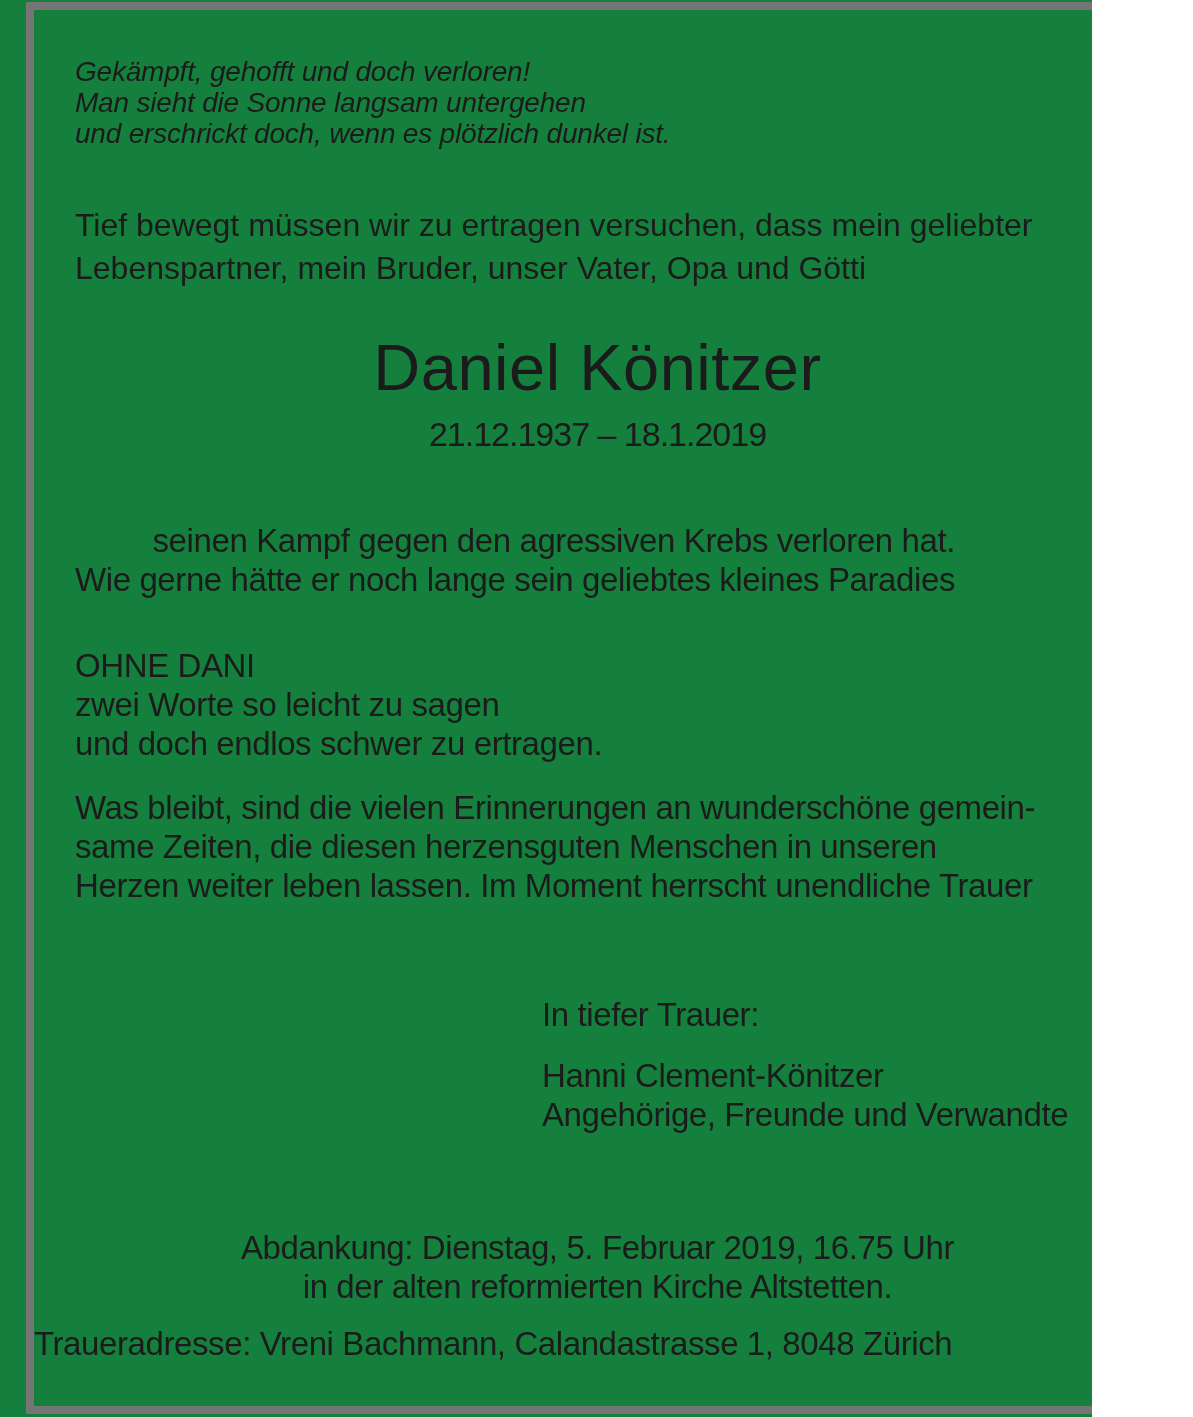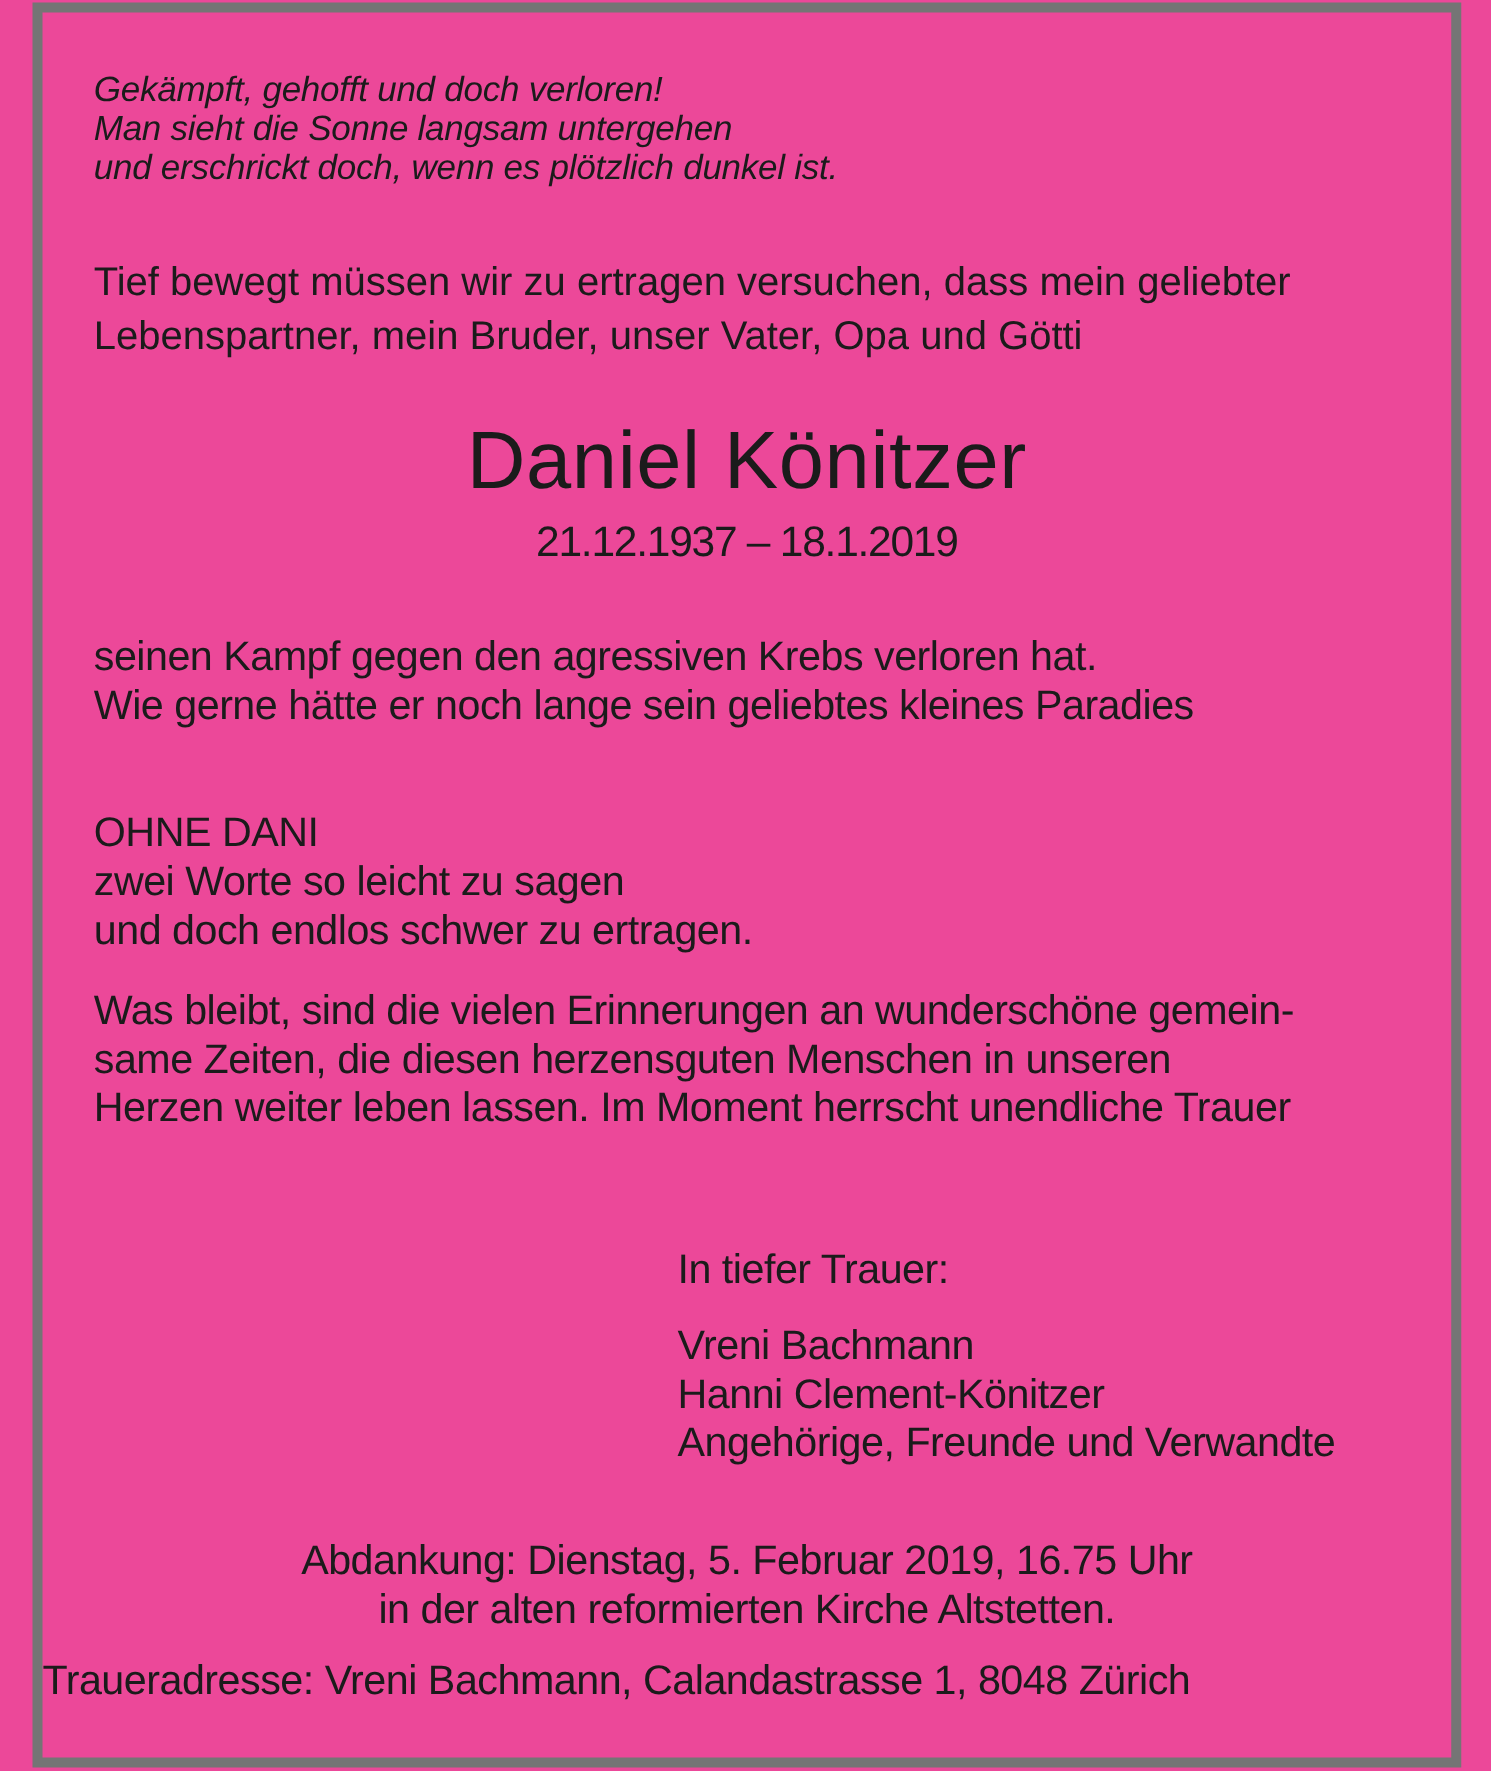--- a/index.html
+++ b/index.html
@@ -3,23 +3,23 @@
 <meta charset="utf-8">
 <title>Todesanzeige</title>
 <style>
   html, body {
     margin: 0;
     padding: 0;
     background: #ffffff;
   }
   .page {
     position: relative;
-    width: 1193px;
+    width: 1092px;
     height: 1417px;
-    background: #ec4899;
+    background: #15803d;
     overflow: hidden;
     font-family: "Liberation Sans", "DejaVu Sans", sans-serif;
     color: #1b1b1b;
   }
   .frame {
     position: absolute;
     left: 26px;
     top: 2px;
     width: 1143px;
     height: 1412px;
@@ -63,21 +63,21 @@
     font-size: 34px;
     line-height: 40px;
     letter-spacing: -1px;
   }
   .bodytext {
     font-size: 33px;
     line-height: 39px;
     letter-spacing: -0.4px;
     font-weight: 300;
   }
-  .para1 { left: 75px; top: 505px; }
+  .para1 { left: 75px; top: 521px; text-align: right; }
   .para2 { left: 75px; top: 646px; }
   .para3 { left: 75px; top: 788px; }
   .trauer-label { left: 542px; top: 995px; }
   .mourners { left: 542px; top: 1056px; }
   .service {
     left: 34px;
     top: 1228px;
     width: 1127px;
     text-align: center;
   }
@@ -123,21 +123,20 @@
 
   <div class="block bodytext para3">
     <div>Was bleibt, sind die vielen Erinnerungen an wunderschöne gemein-</div>
     <div>same Zeiten, die diesen herzensguten Menschen in unseren</div>
     <div>Herzen weiter leben lassen. Im Moment herrscht unendliche Trauer</div>
   </div>
 
   <div class="block bodytext trauer-label">In tiefer Trauer:</div>
 
   <div class="block bodytext mourners">
-    <div>Vreni Bachmann</div>
     <div>Hanni Clement-Könitzer</div>
     <div>Angehörige, Freunde und Verwandte</div>
   </div>
 
   <div class="block bodytext service">
     <div>Abdankung: Dienstag, 5. Februar 2019, 16.75 Uhr</div>
     <div>in der alten reformierten Kirche Altstetten.</div>
   </div>
 
   <div class="block bodytext address">Traueradresse: Vreni Bachmann, Calandastrasse 1, 8048 Zürich</div>

